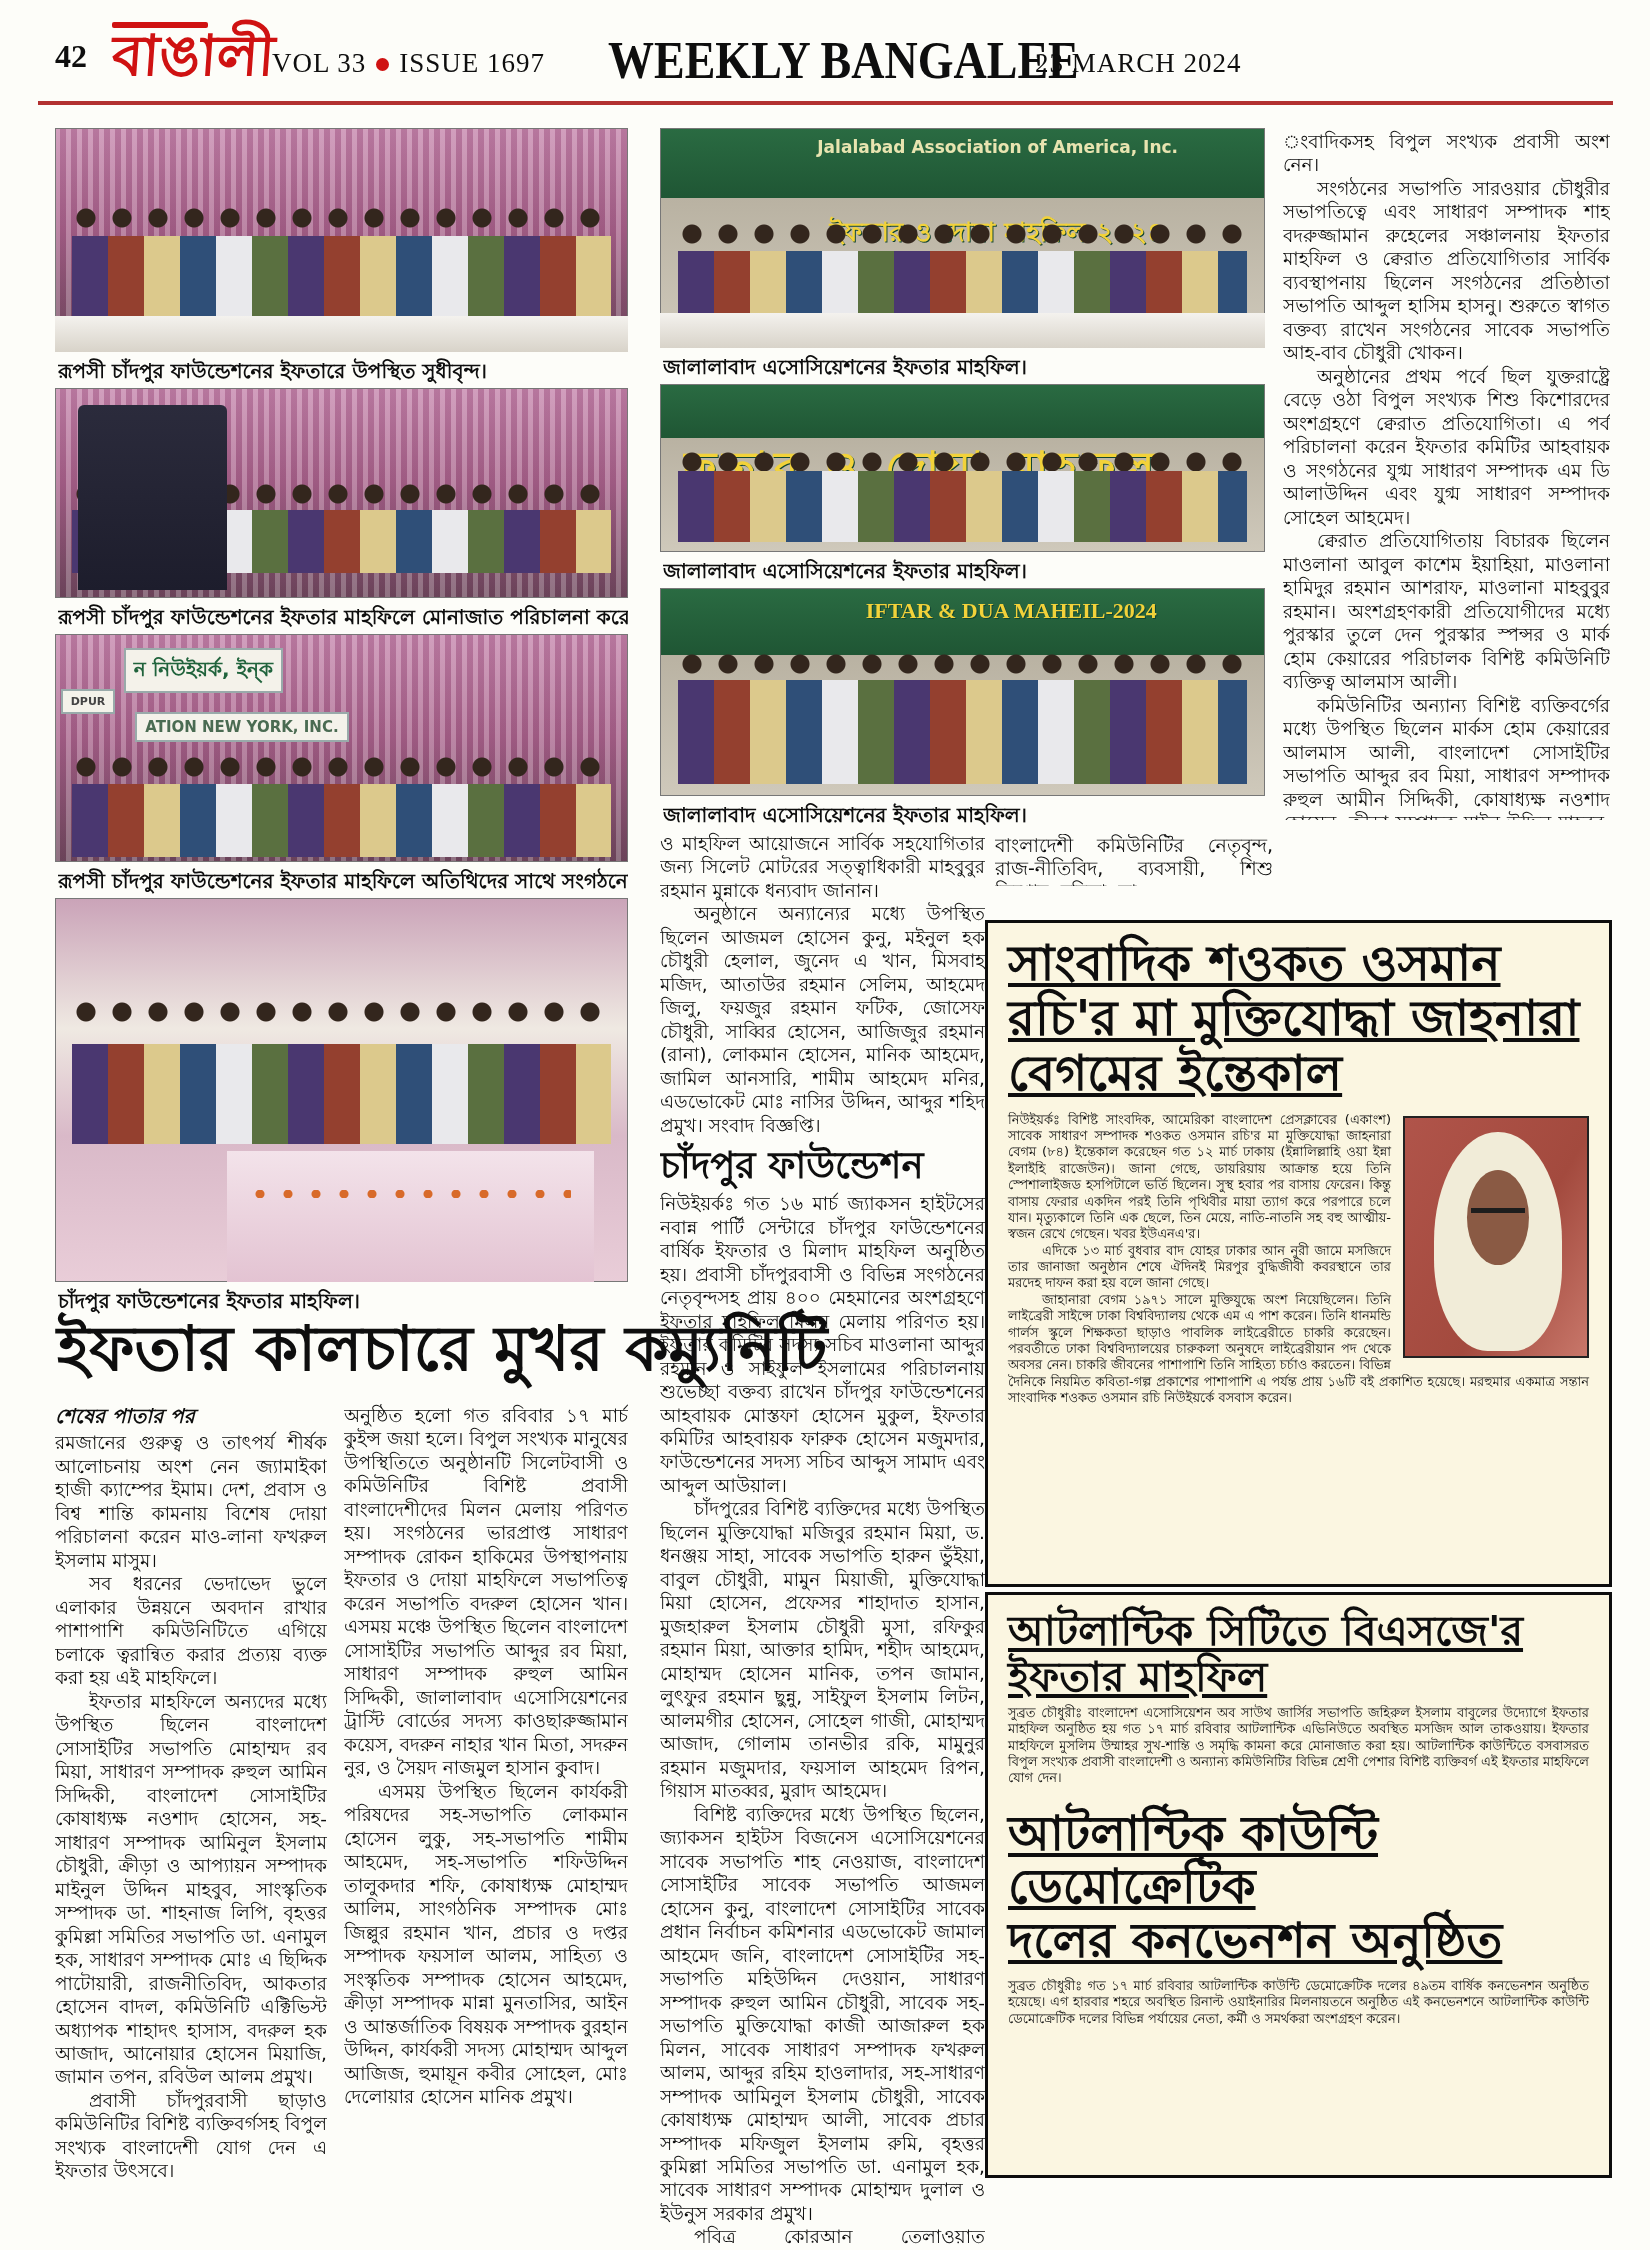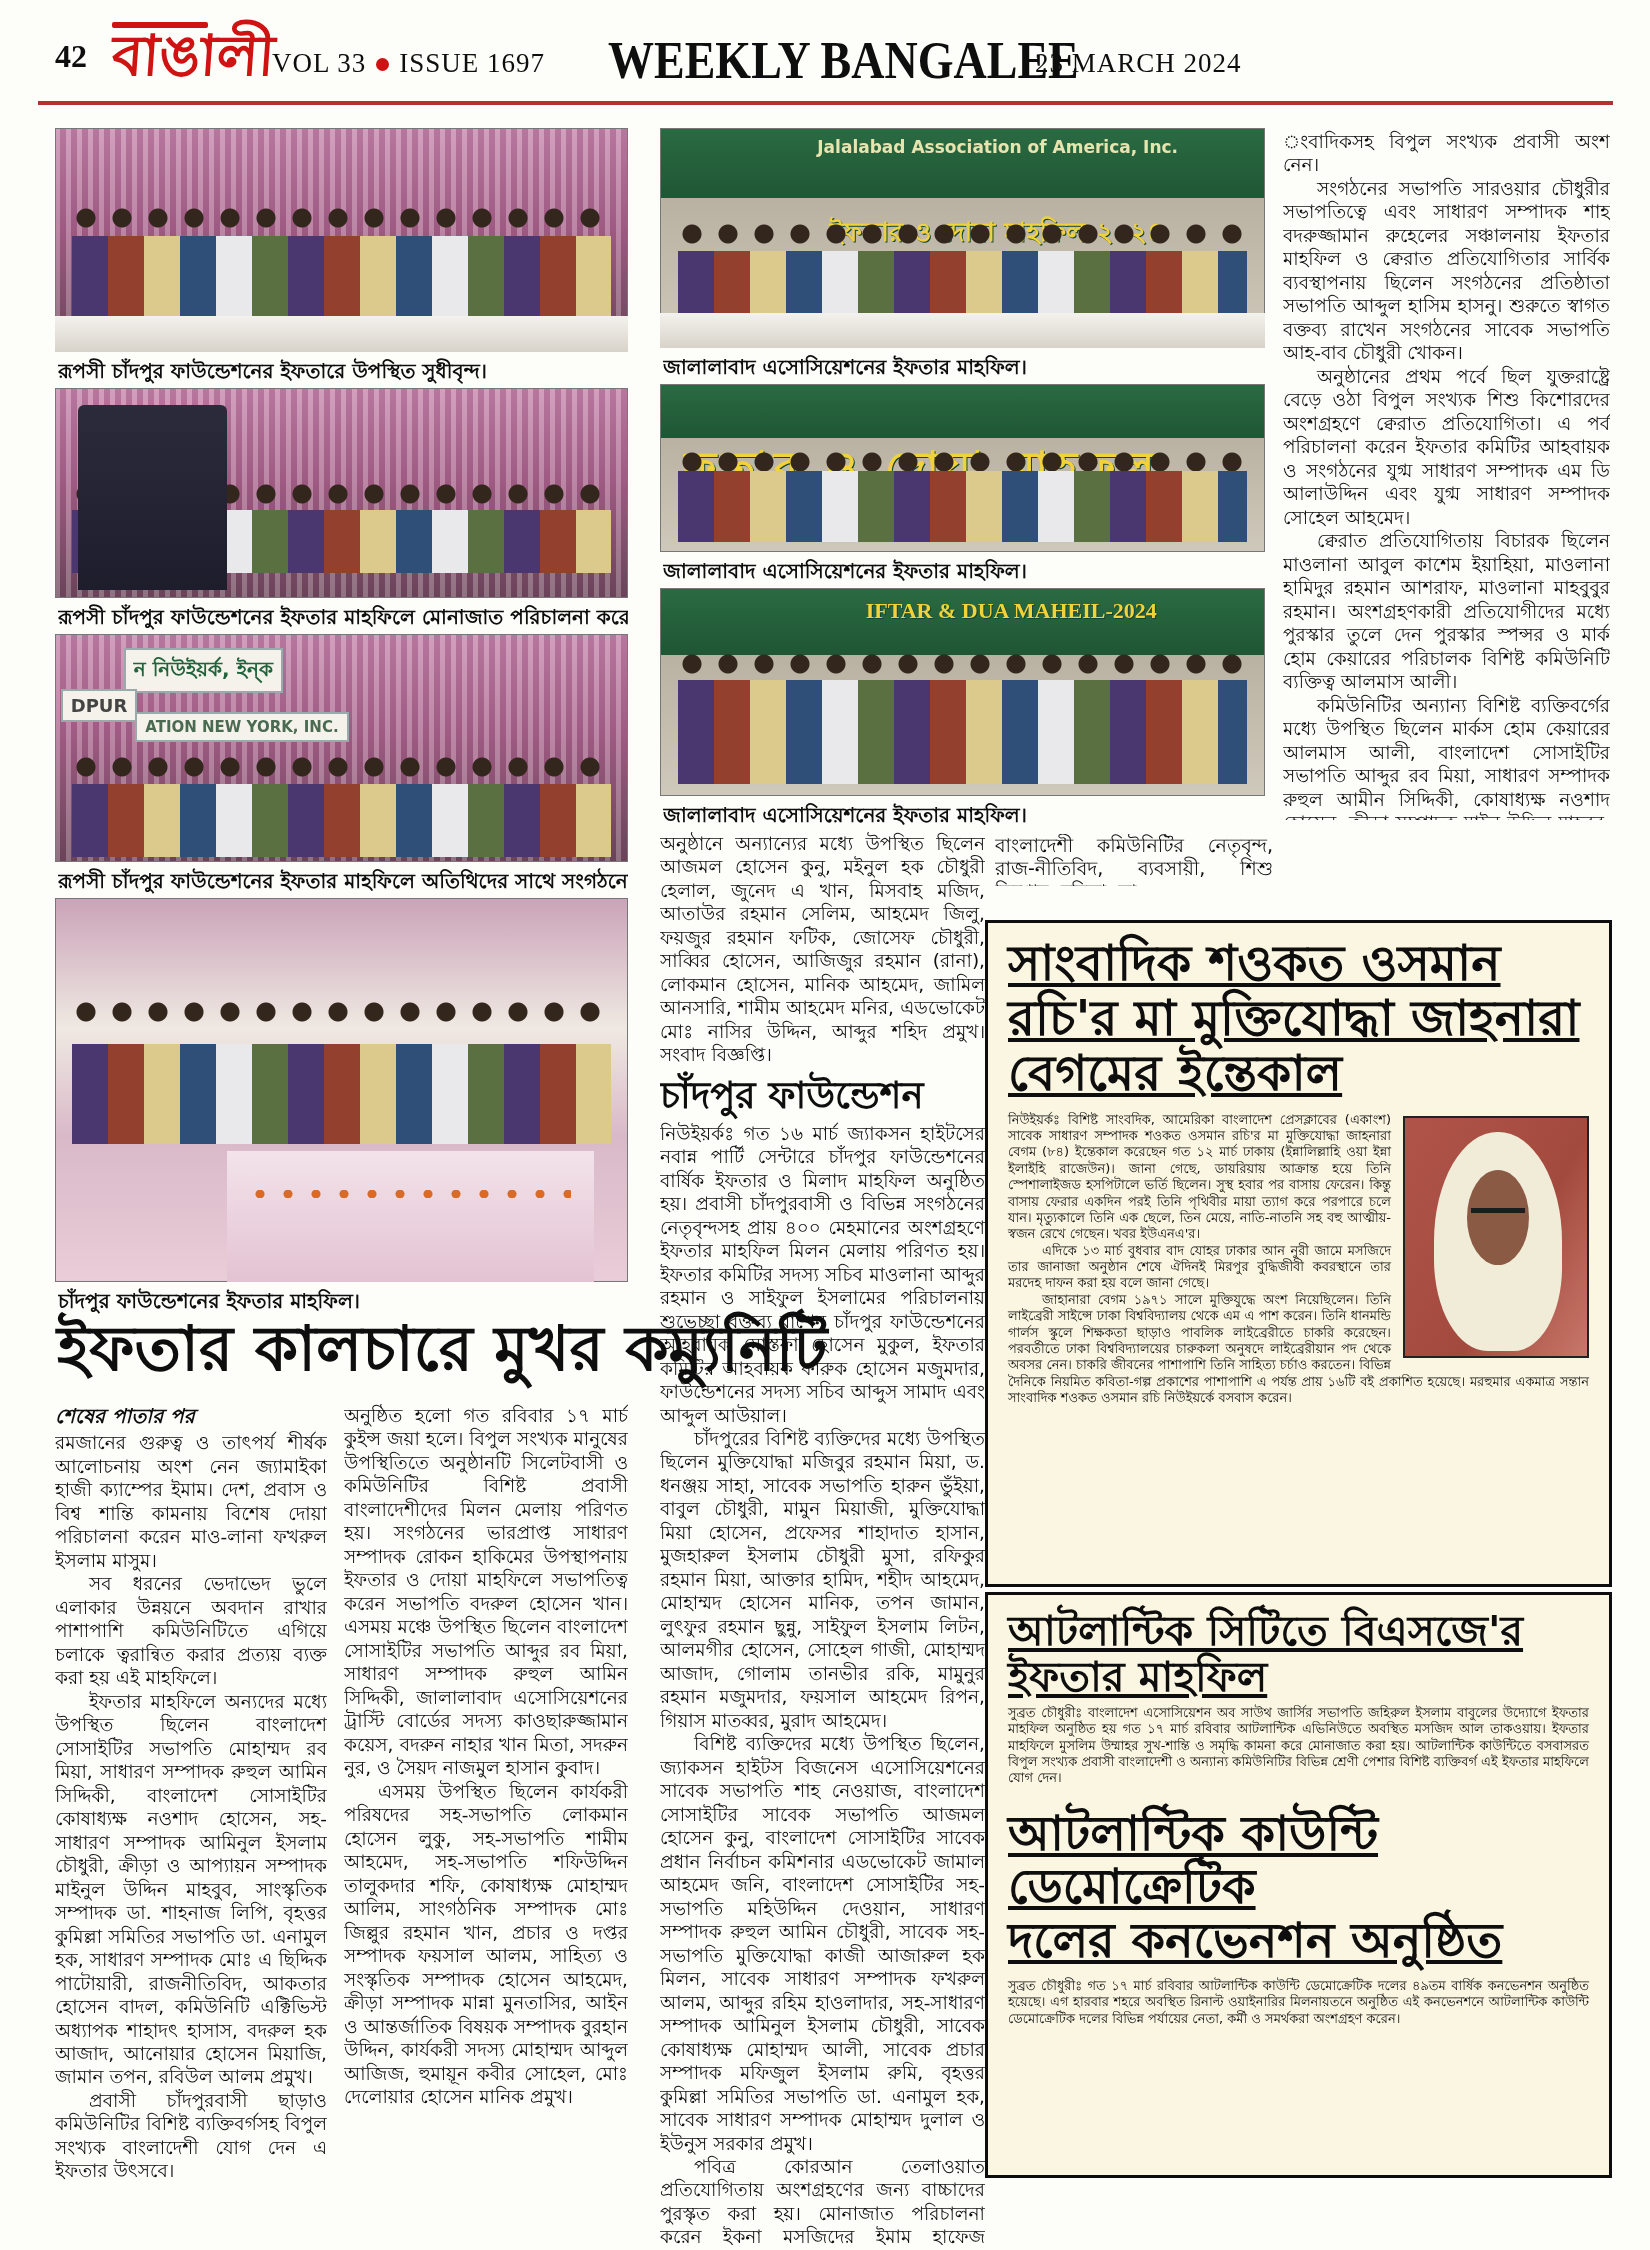--- a/index.html
+++ b/index.html
@@ -82,21 +82,21 @@
   <div class="photo ph-pink" style="left:55px;top:388px;width:573px;height:210px;">
     <div class="heads" style="top:44%;"></div>
     <div class="bodies" style="top:58%;height:30%;"></div>
     <div style="position:absolute;left:4%;top:8%;width:26%;height:88%;background:linear-gradient(180deg,#2b2b3c,#1d1d2c);border-radius:6px 6px 0 0;"></div>
   </div>
   <div class="caption" style="left:58px;top:602px;width:570px;">রূপসী চাঁদপুর ফাউন্ডেশনের ইফতার মাহফিলে মোনাজাত পরিচালনা করেন মওলানা ফখরুল ইসলাম মাসুম।</div>
 
   <div class="photo ph-pink" style="left:55px;top:634px;width:573px;height:228px;">
     <div class="sign-white" style="left:12%;top:6%;">ন নিউইয়র্ক, ইন্ক</div>
     <div class="sign-white" style="left:14%;top:34%;font-size:15px;color:#4a6b52;">ATION NEW YORK, INC.</div>
-    <div class="sign-white" style="left:1%;top:24%;font-size:18px;color:#444;">DPUR</div>
+    <div class="sign-white" style="left:1%;top:24%;font-size:11px;color:#444;">DPUR</div>
     <div class="heads" style="top:52%;"></div>
     <div class="bodies" style="top:66%;height:32%;"></div>
   </div>
   <div class="caption" style="left:58px;top:866px;width:570px;">রূপসী চাঁদপুর ফাউন্ডেশনের ইফতার মাহফিলে অতিথিদের সাথে সংগঠনের সভাপতি ও সাধারণ সম্পাদক।</div>
 
   <div class="photo ph-room" style="left:55px;top:898px;width:573px;height:384px;">
     <div class="heads" style="top:26%;"></div>
     <div class="bodies" style="top:38%;height:26%;"></div>
     <div style="position:absolute;left:30%;right:6%;bottom:0;height:34%;background:linear-gradient(#f3e3ea,#e3c3d2);"></div>
     <div style="position:absolute;left:34%;bottom:22%;width:56%;height:8px;background:radial-gradient(circle at 10px 4px,#d86a2a 4px,transparent 5px) 0 0/28px 8px repeat-x;"></div>
@@ -141,20 +141,21 @@
 
   <div class="photo ph-green" style="left:660px;top:588px;width:605px;height:208px;">
     <div class="banner-bn" style="left:34%;top:5%;font-size:22px;font-family:Liberation Serif, serif;">IFTAR &amp; DUA MAHEIL-2024</div>
     <div class="heads" style="top:30%;"></div>
     <div class="bodies" style="top:44%;height:50%;"></div>
   </div>
   <div class="caption" style="left:663px;top:800px;width:600px;">জালালাবাদ এসোসিয়েশনের ইফতার মাহফিল।</div>
 
   <div class="col" style="left:660px;top:832px;width:325px;height:1413px;">
     <div>
+        <p class="para">ও মাহফিল আয়োজনে সার্বিক সহযোগিতার জন্য সিলেট মোটরের সত্ত্বাধিকারী মাহবুবুর রহমান মুন্নাকে ধন্যবাদ জানান।</p>
         <p class="para">অনুষ্ঠানে অন্যান্যের মধ্যে উপস্থিত ছিলেন আজমল হোসেন কুনু, মইনুল হক চৌধুরী হেলাল, জুনেদ এ খান, মিসবাহ মজিদ, আতাউর রহমান সেলিম, আহমেদ জিলু, ফয়জুর রহমান ফটিক, জোসেফ চৌধুরী, সাব্বির হোসেন, আজিজুর রহমান (রানা), লোকমান হোসেন, মানিক আহমেদ, জামিল আনসারি, শামীম আহমেদ মনির, এডভোকেট মোঃ নাসির উদ্দিন, আব্দুর শহিদ প্রমুখ। সংবাদ বিজ্ঞপ্তি।</p>
       </div>
     <div class="subhead">চাঁদপুর ফাউন্ডেশন</div>
     <div>
         <p class="para">নিউইয়র্কঃ গত ১৬ মার্চ জ্যাকসন হাইটসের নবান্ন পার্টি সেন্টারে চাঁদপুর ফাউন্ডেশনের বার্ষিক ইফতার ও মিলাদ মাহফিল অনুষ্ঠিত হয়। প্রবাসী চাঁদপুরবাসী ও বিভিন্ন সংগঠনের নেতৃবৃন্দসহ প্রায় ৪০০ মেহমানের অংশগ্রহণে ইফতার মাহফিল মিলন মেলায় পরিণত হয়। ইফতার কমিটির সদস্য সচিব মাওলানা আব্দুর রহমান ও সাইফুল ইসলামের পরিচালনায় শুভেচ্ছা বক্তব্য রাখেন চাঁদপুর ফাউন্ডেশনের আহবায়ক মোস্তফা হোসেন মুকুল, ইফতার কমিটির আহবায়ক ফারুক হোসেন মজুমদার, ফাউন্ডেশনের সদস্য সচিব আব্দুস সামাদ এবং আব্দুল আউয়াল।</p>
         <p class="para">চাঁদপুরের বিশিষ্ট ব্যক্তিদের মধ্যে উপস্থিত ছিলেন মুক্তিযোদ্ধা মজিবুর রহমান মিয়া, ড. ধনঞ্জয় সাহা, সাবেক সভাপতি হারুন ভুঁইয়া, বাবুল চৌধুরী, মামুন মিয়াজী, মুক্তিযোদ্ধা মিয়া হোসেন, প্রফেসর শাহাদাত হাসান, মুজহারুল ইসলাম চৌধুরী মুসা, রফিকুর রহমান মিয়া, আক্তার হামিদ, শহীদ আহমেদ, মোহাম্মদ হোসেন মানিক, তপন জামান, লুৎফুর রহমান ছুন্নু, সাইফুল ইসলাম লিটন, আলমগীর হোসেন, সোহেল গাজী, মোহাম্মদ আজাদ, গোলাম তানভীর রকি, মামুনুর রহমান মজুমদার, ফয়সাল আহমেদ রিপন, গিয়াস মাতব্বর, মুরাদ আহমেদ।</p>
         <p class="para">বিশিষ্ট ব্যক্তিদের মধ্যে উপস্থিত ছিলেন, জ্যাকসন হাইটস বিজনেস এসোসিয়েশনের সাবেক সভাপতি শাহ নেওয়াজ, বাংলাদেশ সোসাইটির সাবেক সভাপতি আজমল হোসেন কুনু, বাংলাদেশ সোসাইটির সাবেক প্রধান নির্বাচন কমিশনার এডভোকেট জামাল আহমেদ জনি, বাংলাদেশ সোসাইটির সহ-সভাপতি মহিউদ্দিন দেওয়ান, সাধারণ সম্পাদক রুহুল আমিন চৌধুরী, সাবেক সহ-সভাপতি মুক্তিযোদ্ধা কাজী আজারুল হক মিলন, সাবেক সাধারণ সম্পাদক ফখরুল আলম, আব্দুর রহিম হাওলাদার, সহ-সাধারণ সম্পাদক আমিনুল ইসলাম চৌধুরী, সাবেক কোষাধ্যক্ষ মোহাম্মদ আলী, সাবেক প্রচার সম্পাদক মফিজুল ইসলাম রুমি, বৃহত্তর কুমিল্লা সমিতির সভাপতি ডা. এনামুল হক, সাবেক সাধারণ সম্পাদক মোহাম্মদ দুলাল ও ইউনুস সরকার প্রমুখ।</p>
         <p class="para">পবিত্র কোরআন তেলাওয়াত প্রতিযোগিতায় অংশগ্রহণের জন্য বাচ্চাদের পুরস্কৃত করা হয়। মোনাজাত পরিচালনা করেন ইকনা মসজিদের ইমাম হাফেজ বেলাল। সংবাদ বিজ্ঞপ্তির।</p>
       </div>
 

